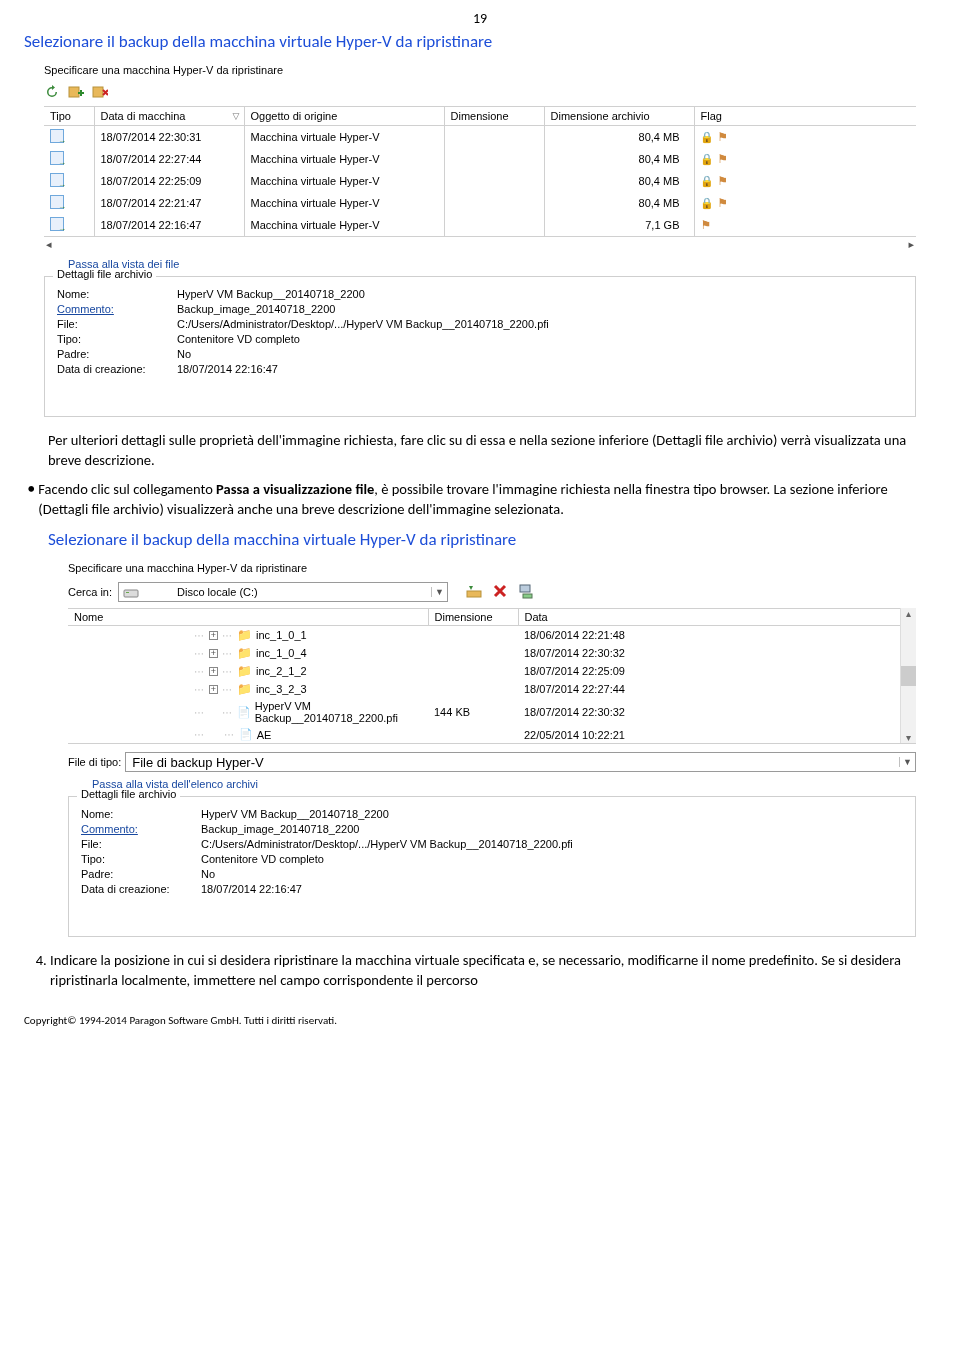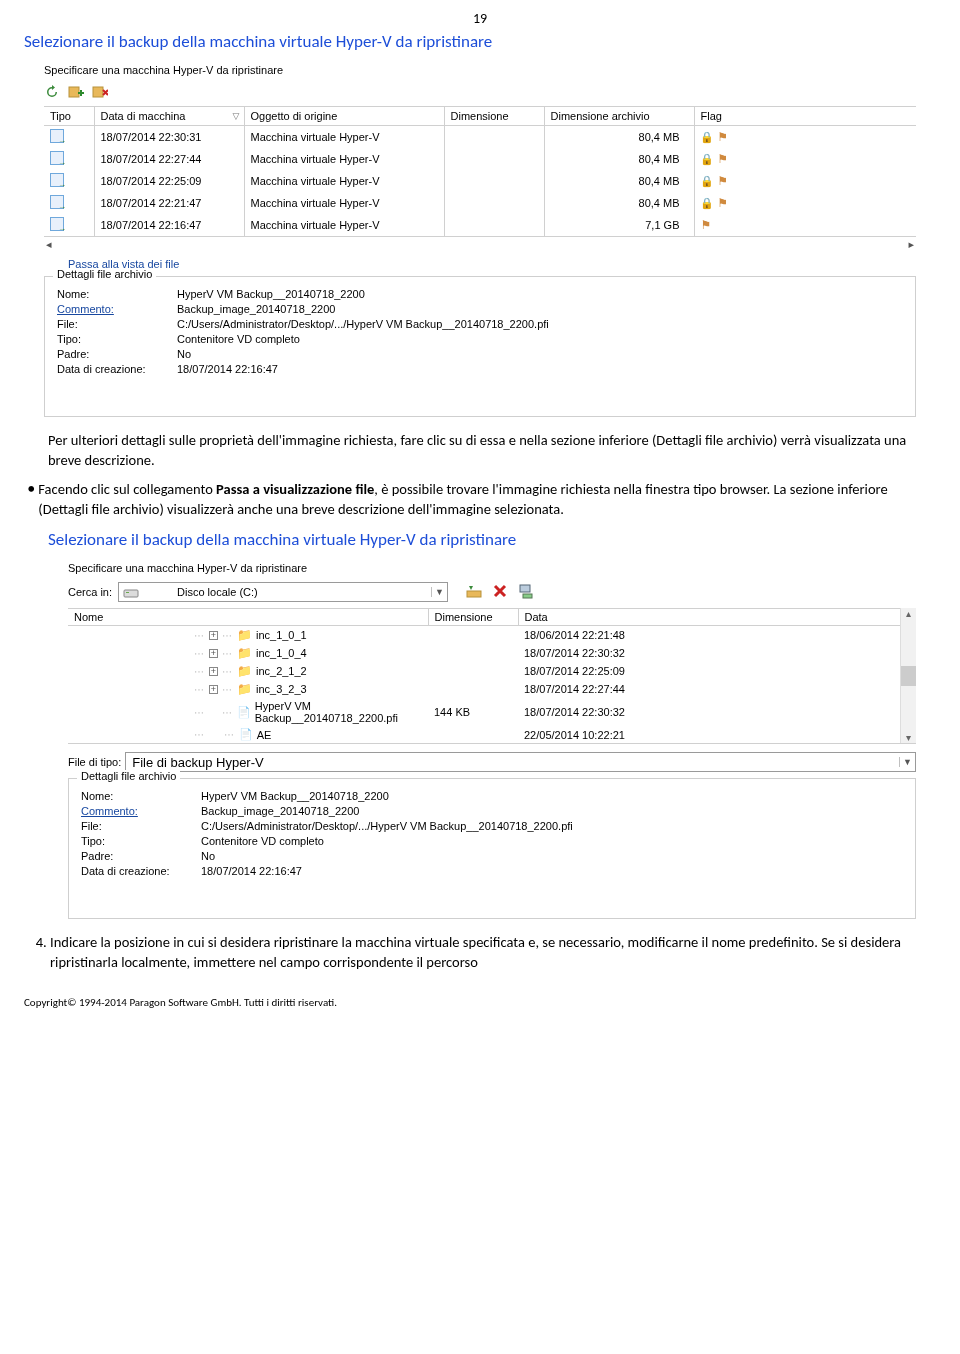--- a/index.html
+++ b/index.html
@@ -313,20 +313,21 @@
         <span>▾</span>
       </div>
   </div>
   <div class="filetype-row">
     <span>File di tipo:</span>
     <div class="filetype-combo">
       <span class="val">File di backup Hyper-V</span>
       <span class="dd">▼</span>
     </div>
   </div>
+  <div><span class="link-blue">Passa alla vista dell'elenco archivi</span></div>
   <div class="fieldset">
     <div class="legend">Dettagli file archivio</div>
     <div class="det-row">
         <span class="lab">Nome:</span>
         <span>HyperV VM Backup__20140718_2200</span>
       </div>
     <div class="det-row">
         <span class="lab link">Commento:</span>
         <span>Backup_image_20140718_2200</span>
       </div>

